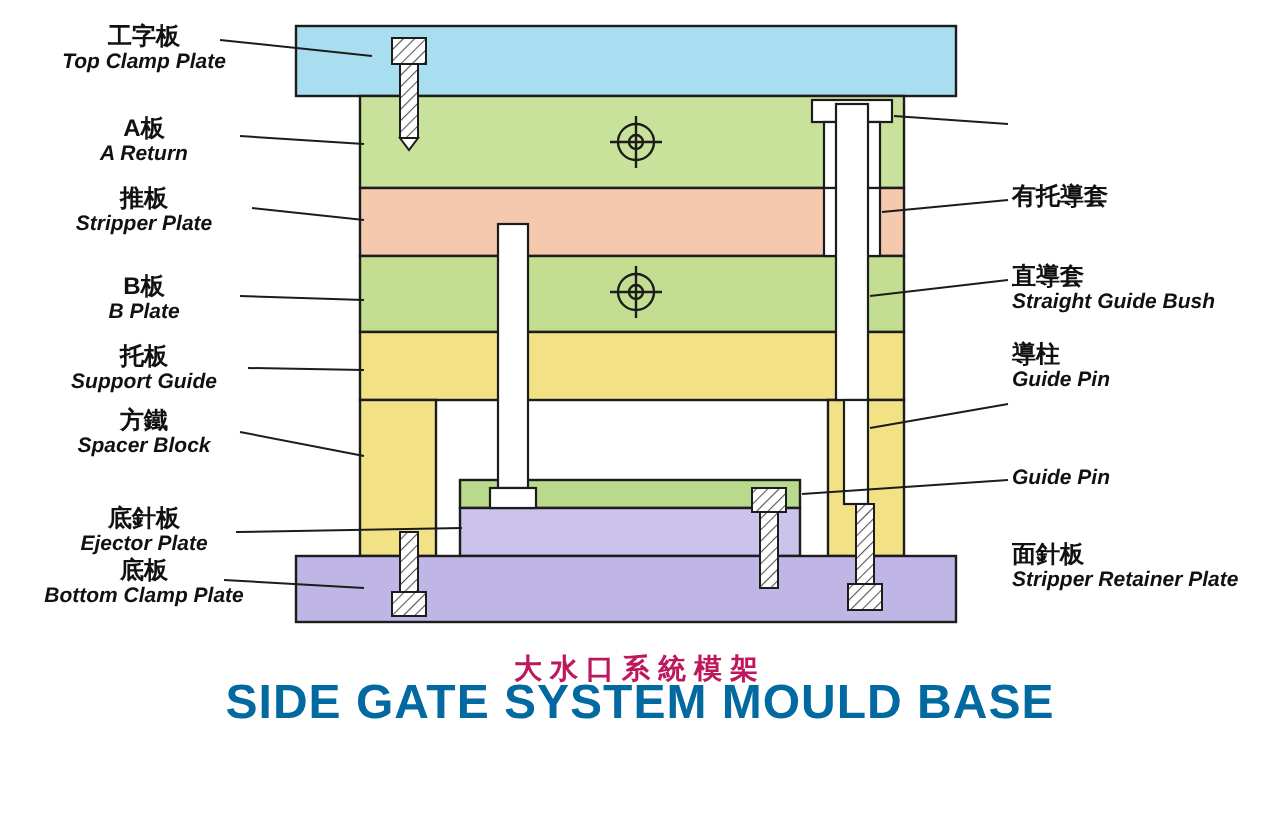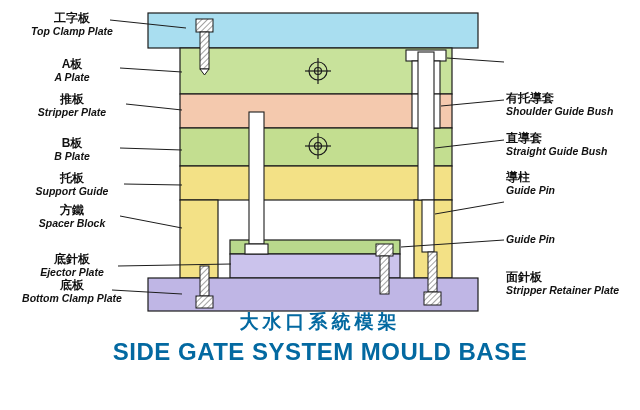--- a/index.html
+++ b/index.html
@@ -11,23 +11,23 @@
     overflow:hidden;
   }
   .stage { position:absolute; inset:0; width:640px; height:410px; }
   svg.diagram { position:absolute; left:0; top:0; }
   .lbl { position:absolute; font-weight:bold; color:#111; }
   .lbl .zh { font-size:12px; line-height:13px; }
   .lbl .en { font-size:10.5px; line-height:13px;font-style:italic; }
   .lbl-left  { left:2px;  width:140px; text-align:center; }
   .lbl-right { left:506px; width:134px; text-align:left;margin-top:40px; }
   .title-zh {
-    position:absolute; top:309px; left:0; width:640px;
-    text-align:center; font-size:19px; font-weight:bold;
-    letter-spacing:4px; color:#0369a1;
+    position:absolute; top:326px; left:0; width:640px;
+    text-align:center; font-size:14px; font-weight:bold;
+    letter-spacing:4px; color:#be185d;
   }
   .title-en {
     position:absolute; top:338px; left:0; width:640px;
     text-align:center; font-size:24px; font-weight:bold;
     letter-spacing:0.5px; color:#0369a1;
   }
 </style>
 </head>
 <body>
 
@@ -118,21 +118,21 @@
       <line x1="504" y1="240" x2="401" y2="247"></line>
     </g>
   </svg>
 
   <div class="lbl lbl-left" style="top:12px">
     <div class="zh">工字板</div>
     <div class="en">Top Clamp Plate</div>
   </div>
   <div class="lbl lbl-left" style="top:58px">
     <div class="zh">A板</div>
-    <div class="en">A Plate</div>
+    <div class="en">A Return</div>
   </div>
   <div class="lbl lbl-left" style="top:137px">
     <div class="zh">B板</div>
     <div class="en">B Plate</div>
   </div>
   <div class="lbl lbl-left" style="top:93px">
     <div class="zh">推板</div>
     <div class="en">Stripper Plate</div>
   </div>
   <div class="lbl lbl-left" style="top:172px">
@@ -147,21 +147,20 @@
     <div class="zh">底針板</div>
     <div class="en">Ejector Plate</div>
   </div>
   <div class="lbl lbl-left" style="top:279px">
     <div class="zh">底板</div>
     <div class="en">Bottom Clamp Plate</div>
   </div>
 
   <div class="lbl lbl-right" style="top:52px">
     <div class="zh">有托導套</div>
-    <div class="en">Shoulder Guide Bush</div>
   </div>
   <div class="lbl lbl-right" style="top:92px">
     <div class="zh">直導套</div>
     <div class="en">Straight Guide Bush</div>
   </div>
   <div class="lbl lbl-right" style="top:131px">
     <div class="zh">導柱</div>
     <div class="en">Guide Pin</div>
   </div>
   <div class="lbl lbl-right" style="top:193px">

